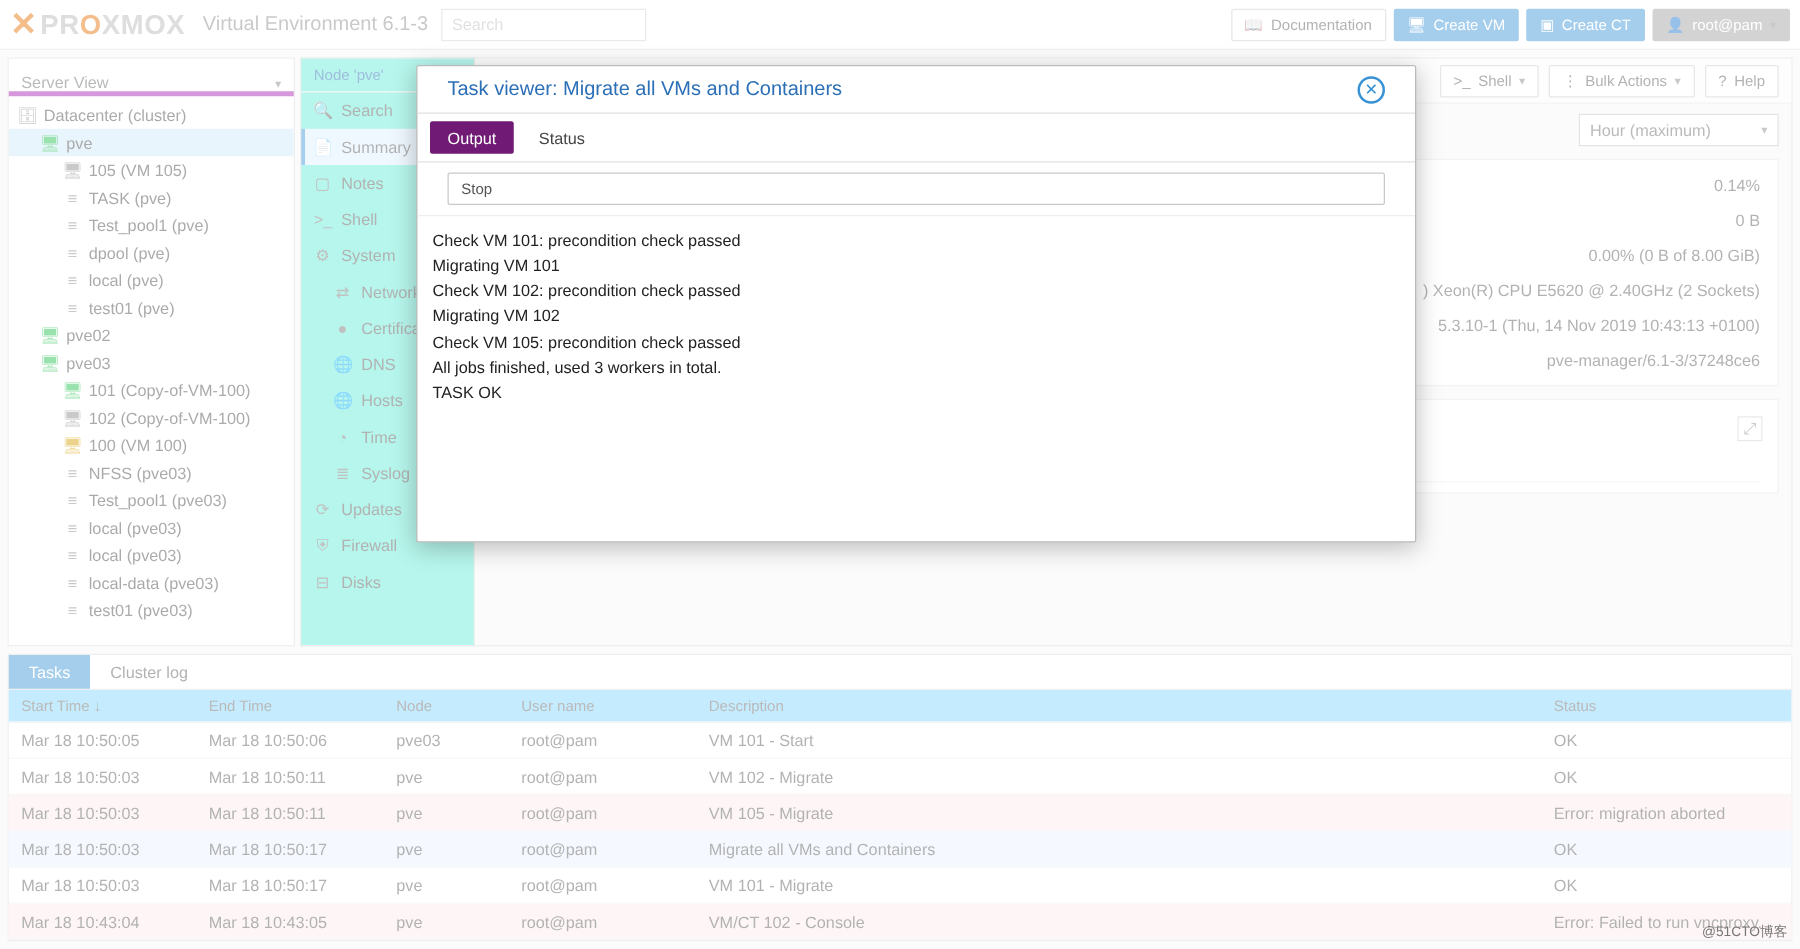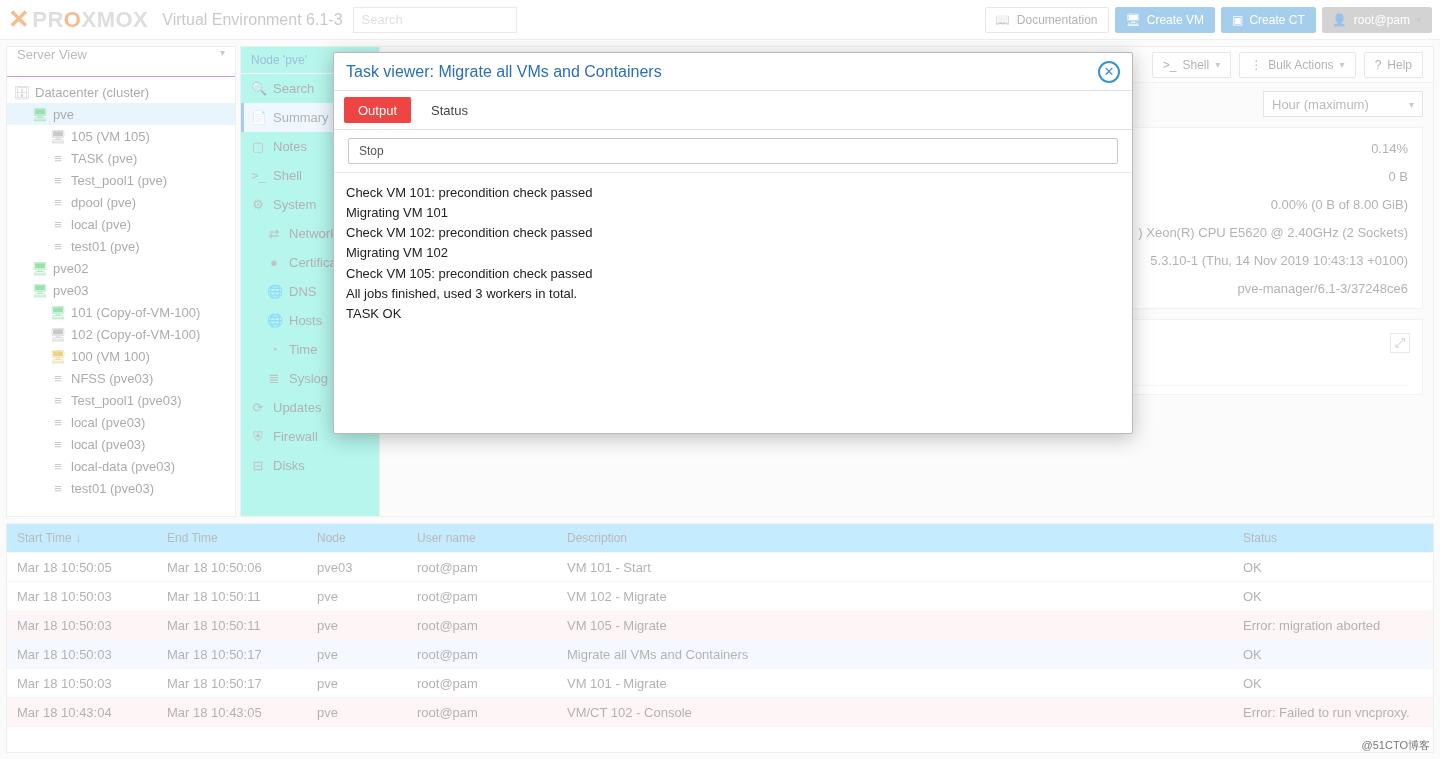--- a/index.html
+++ b/index.html
@@ -17,21 +17,21 @@
   .topbar .spacer{flex:1}
   .btn{height:26px;border:1px solid #c9c9c9;background:#fff;color:#555;padding:0 10px;display:flex;align-items:center;gap:6px;font-size:12px;border-radius:2px;cursor:pointer}
   .btn.blue{background:#3892d4;border-color:#3892d4;color:#fff}
   .btn.grey{background:#9e9e9e;border-color:#9e9e9e;color:#fff}
   .topbar .btn{margin-left:6px}
   .icon{display:inline-block;font-style:normal}
   
   .main{flex:1;display:flex;min-height:0}
   
   .tree-wrap{width:230px;background:#fff;border:1px solid #dcdcdc;margin:6px 4px 6px 6px;display:flex;flex-direction:column}
-  .tree-head{height:30px;border-bottom:1px solid #a21caf;padding:0 10px;display:flex;align-items:flex-start;justify-content:space-between;color:#666;cursor:pointer}
+  .tree-head{height:30px;border-bottom:4px solid #a21caf;padding:0 10px;display:flex;align-items:flex-end;justify-content:space-between;color:#666;cursor:pointer}
   .tree{flex:1;padding:4px 0;overflow:auto;font-size:13px;color:#444}
   .tnode{display:flex;align-items:center;height:22px;padding-right:6px;cursor:pointer;white-space:nowrap}
   .tnode .ticon{width:18px;text-align:center;color:#888;margin-right:4px}
   .tnode .ticon.green{color:#21BF4B}
   .tnode .ticon.yel{color:#d39e00}
   .tnode.selected{background:#cfe8fb}
   .ind0{padding-left:6px}.ind1{padding-left:24px}.ind2{padding-left:42px}
   
   .center{flex:1;display:flex;min-height:0;margin:6px 6px 6px 0;gap:0}
   .sidemenu{width:140px;background:#5eead4;border:1px solid #dcdcdc;display:flex;flex-direction:column}
@@ -59,27 +59,27 @@
   .tabbar .tab{padding:0 16px;height:100%;display:flex;align-items:center;color:#555;cursor:pointer}
   .tabbar .tab.active{background:#3892d4;color:#fff}
   .thead,.trow{display:flex;align-items:center;height:29px;border-bottom:1px solid #eee}
   .thead{background:#7dd3fc;color:#666;font-size:12px}
   .thead>div,.trow>div{padding:0 10px;overflow:hidden;text-overflow:ellipsis;white-space:nowrap}
   .c1{width:150px}.c2{width:150px}.c3{width:100px}.c4{width:150px}.c5{flex:1}.c6{width:200px}
   .trow.err{background:#fdeaea}
   .trow.sel{background:#e8f2ff}
   
   .modal{position:absolute;left:333px;top:52px;width:800px;background:#fff;border:1px solid #bbb;box-shadow:0 4px 20px rgba(0,0,0,.25);z-index:1000;border-radius:2px}
-  .modal-head{height:38px;display:flex;align-items:center;justify-content:space-between;padding:0 12px;border-bottom:1px solid #e2e2e2}
+  .modal-head{height:38px;display:flex;align-items:center;justify-content:space-between;padding:0 24px;border-bottom:1px solid #e2e2e2}
   .modal-head .title{color:#2b6fb6;font-size:16px}
   .modal-head .close{width:22px;height:22px;border:2px solid #3892d4;border-radius:50%;display:flex;align-items:center;justify-content:center;color:#3892d4;cursor:pointer}
   .modal-tabs{display:flex;border-bottom:1px solid #e2e2e2;padding:6px 10px;gap:6px}
   .modal-tabs .mtab{height:26px;padding:0 14px;display:flex;align-items:center;cursor:pointer;color:#444;border-radius:2px}
-  .modal-tabs .mtab.active{background:#ef4444;color:#fff}
-  .modal-tool{padding:8px 14px;border-bottom:1px solid #eee}
+  .modal-tabs .mtab.active{background:#701a75;color:#fff}
+  .modal-tool{padding:8px 24px;border-bottom:1px solid #eee}
   .modal-body{padding:10px 12px 18px;min-height:260px;font-size:13px;color:#222;line-height:1.55}
   .watermark{position:absolute;right:10px;bottom:6px;font-size:11px;color:#777;z-index:950}
   .chev{font-size:10px;color:#888}
 </style>
 </head>
 <body>
 
 <div class="app">
 
   <div class="topbar">
@@ -304,20 +304,24 @@
             <div class="chart">
                 <div class="spike"></div>
               </div>
           </div>
         </div>
       </div>
     </div>
   </div>
 
   <div class="tasks">
+    <div class="tabbar">
+      <div class="tab active">Tasks</div>
+      <div class="tab">Cluster log</div>
+    </div>
     <div class="thead">
       <div class="c1">Start Time ↓</div>
       <div class="c2">End Time</div>
       <div class="c3">Node</div>
       <div class="c4">User name</div>
       <div class="c5">Description</div>
       <div class="c6">Status</div>
     </div>
     <div id="task-rows">
         <div class="trow">

